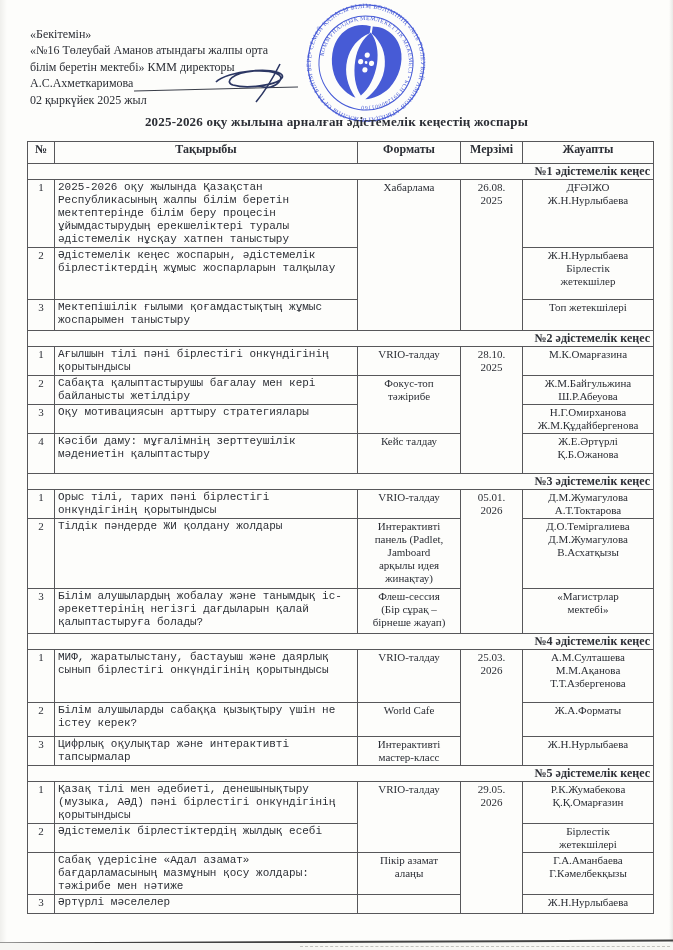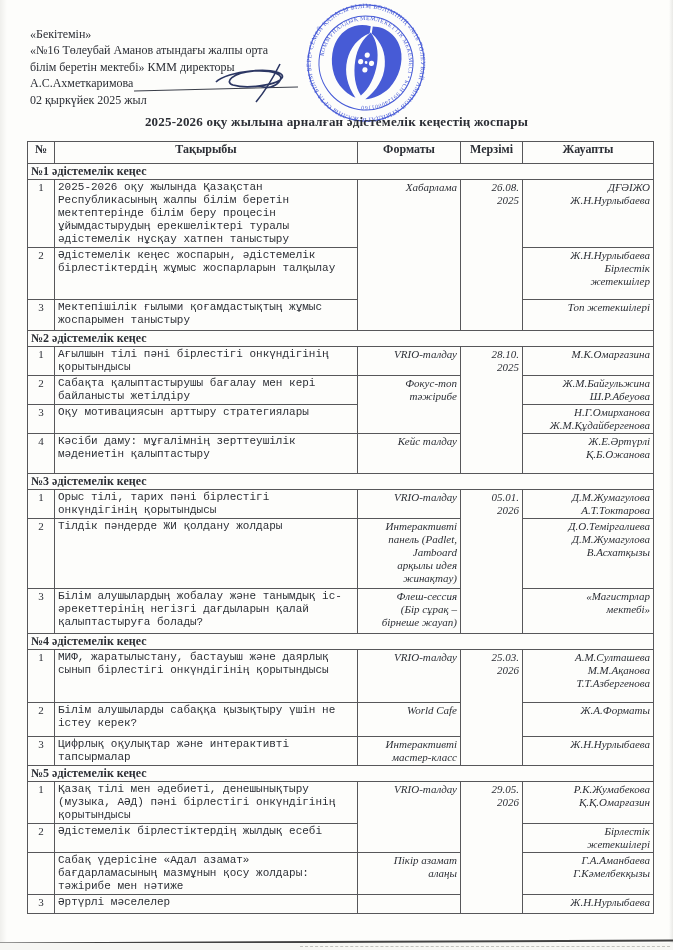--- a/index.html
+++ b/index.html
@@ -29,24 +29,24 @@
     width:626px;border-collapse:collapse;table-layout:fixed;
     font-size:11px;line-height:13px;color:#2c2f36;
   }
   table.plan td{
     border:1px solid #57575a;
     padding:1px 3px;
     vertical-align:top;
     overflow:hidden;
   }
   td.hdr{font-weight:bold;font-size:12px;text-align:center;vertical-align:middle;padding:2px;}
-  td.secband{font-weight:bold;font-size:12px;text-align:left;vertical-align:middle;padding:0;}
+  td.secband{font-weight:bold;font-size:12px;text-align:right;vertical-align:middle;padding:0;}
   td.num{text-align:center;padding-top:2px;}
   td.topic{text-align:left;padding-left:6px;padding-top:2px;font-family:Liberation Mono, monospace;}
-  td.ctr{text-align:right;white-space:pre-line;padding-top:2px;font-style:italic;}
+  td.ctr{text-align:center;white-space:pre-line;padding-top:2px;}
   .scan-bottom-line{
     position:absolute;left:-6px;top:941px;width:690px;height:2px;
     background:#424242;transform:rotate(-0.25deg);
   }
   .scan-bottom-area{
     position:absolute;left:0;top:943px;width:673px;height:7px;background:#f6f6f3;
   }
   .scan-dashes{
     position:absolute;left:300px;top:946px;width:370px;height:0;
     border-top:1px dashed #c2c2bd;

